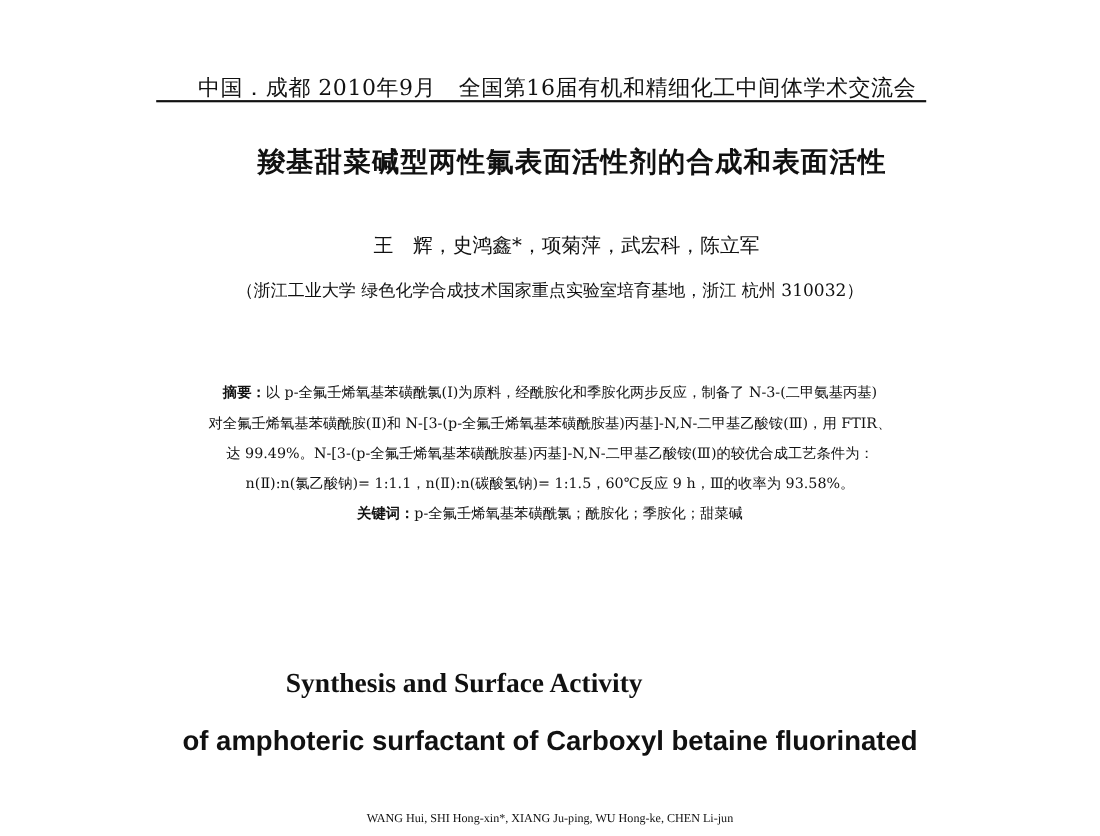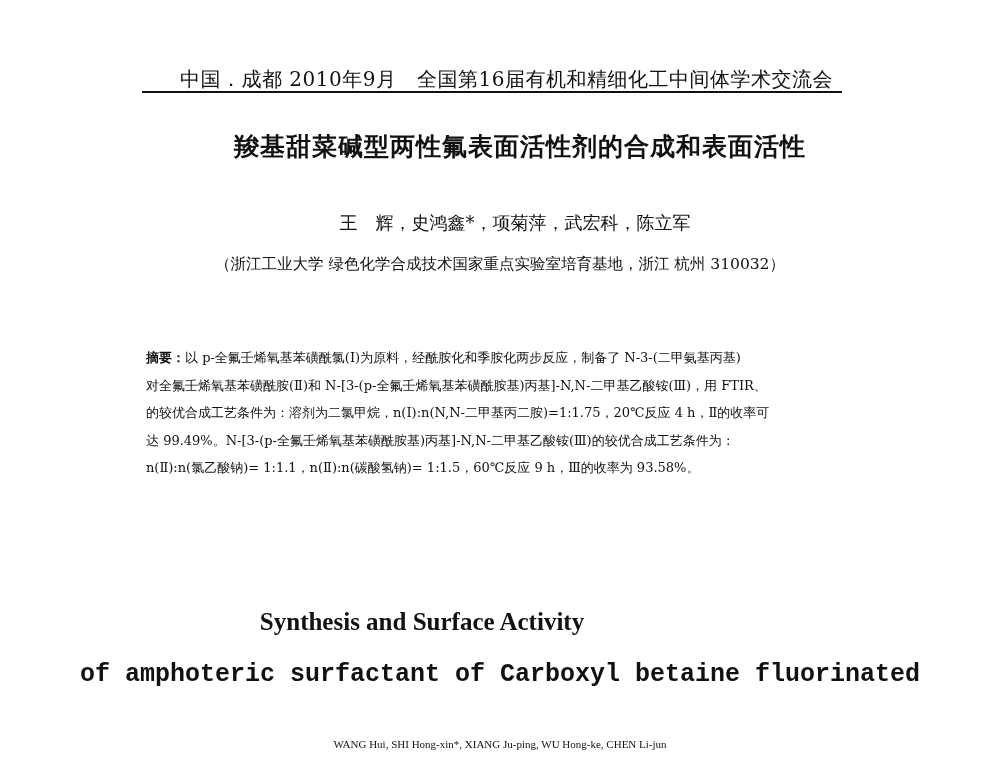--- a/index.html
+++ b/index.html
@@ -3,39 +3,39 @@
 <meta charset="utf-8">
 <style>
   html, body { margin: 0; padding: 0; background: #ffffff; }
   body { width: 1000px; height: 760px; position: relative; overflow: hidden; color: #111; font-family: "DejaVu Serif", "Liberation Serif", serif; }
   .header { position: absolute; left: 180px; top: 66px; font-size: 20px; letter-spacing: 0.5px; white-space: nowrap; }
   .header-rule { position: absolute; left: 142px; top: 91px; width: 700px; height: 2px; background: #111; }
   .cn-title { position: absolute; left: 0; width: 1000px; top: 130px; text-align: center; font-size: 25px; font-weight: bold; letter-spacing: 1px; padding-left: 20px; }
   .cn-authors { position: absolute; left: 0; width: 1000px; top: 211px; text-align: center; font-size: 18px; padding-left: 30px; box-sizing: border-box; }
   .cn-affil { position: absolute; left: 0; width: 1000px; top: 254px; text-align: center; font-size: 15.5px; }
   .abstract { position: absolute; left: 146px; top: 344px; width: 708px; font-size: 13px; line-height: 27.5px; }
-  .abstract .line { white-space: nowrap; display: block; }
+  .abstract .line { white-space: nowrap; display: block; text-align: center; }
   .label { font-weight: bold; }
   .en-title-1 { position: absolute; left: 0; width: 844px; top: 608px; text-align: center; font-family: "Liberation Serif", serif; font-weight: bold; font-size: 25px; }
-  .en-title-2 { position: absolute; left: 0; width: 1000px; top: 660px; text-align: center; font-family: Liberation Mono, monospace; font-weight: bold; font-size: 25px; }
+  .en-title-2 { position: absolute; left: 0; width: 1000px; top: 660px; text-align: center; font-family: Liberation Sans, sans-serif; font-weight: bold; font-size: 25px; }
   .en-authors { position: absolute; left: 0; width: 1000px; top: 738px; text-align: center; font-family: "Liberation Serif", serif; font-size: 11px; }
 </style>
 </head>
 <body>
 
 <div class="header">中国．成都 2010年9月　全国第16届有机和精细化工中间体学术交流会</div>
 <div class="header-rule"></div>
 
 <div class="cn-title">羧基甜菜碱型两性氟表面活性剂的合成和表面活性</div>
 <div class="cn-authors">王　辉，史鸿鑫*，项菊萍，武宏科，陈立军</div>
 <div class="cn-affil">（浙江工业大学 绿色化学合成技术国家重点实验室培育基地，浙江 杭州 310032）</div>
 
 <div class="abstract">
   <span class="line"><span class="label">摘要：</span><span>以 p-全氟壬烯氧基苯磺酰氯(Ⅰ)为原料，经酰胺化和季胺化两步反应，制备了 N-3-(二甲氨基丙基)</span></span>
   <span class="line">对全氟壬烯氧基苯磺酰胺(Ⅱ)和 N-[3-(p-全氟壬烯氧基苯磺酰胺基)丙基]-N,N-二甲基乙酸铵(Ⅲ)，用 FTIR、</span>
-  <span class="line">的较优合成工艺条件为：溶剂为二氯甲烷，n(Ⅰ):n(N,N-二甲基丙二胺)=1:1.75，20℃反应 4 h，Ⅱ的收率可</span>
   <span class="line">达 99.49%。N-[3-(p-全氟壬烯氧基苯磺酰胺基)丙基]-N,N-二甲基乙酸铵(Ⅲ)的较优合成工艺条件为：</span>
   <span class="line">n(Ⅱ):n(氯乙酸钠)= 1:1.1，n(Ⅱ):n(碳酸氢钠)= 1:1.5，60℃反应 9 h，Ⅲ的收率为 93.58%。</span>
+  <span class="line"><span class="label">关键词：</span><span>p-全氟壬烯氧基苯磺酰氯；酰胺化；季胺化；甜菜碱</span></span>
 </div>
 
 <div class="en-title-1">Synthesis and Surface Activity</div>
 <div class="en-title-2">of amphoteric surfactant of Carboxyl betaine fluorinated</div>
 <div class="en-authors">WANG Hui, SHI Hong-xin*, XIANG Ju-ping, WU Hong-ke, CHEN Li-jun</div>
 
 </body></html>

